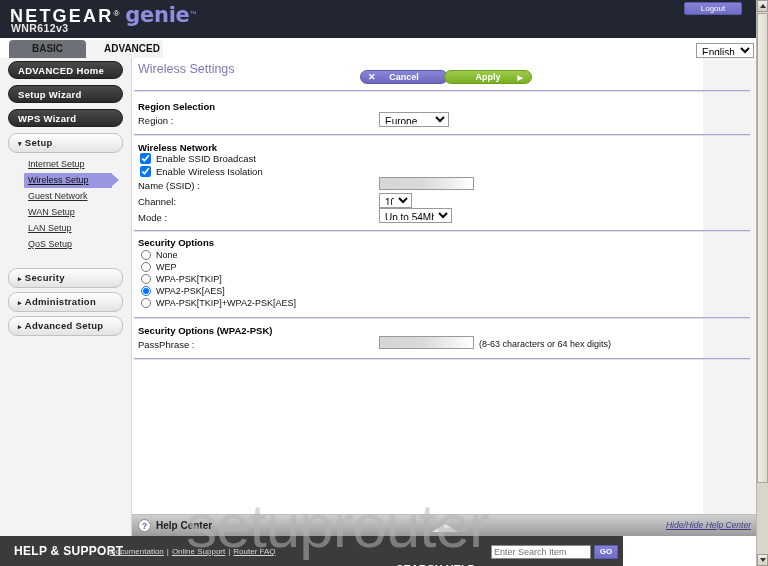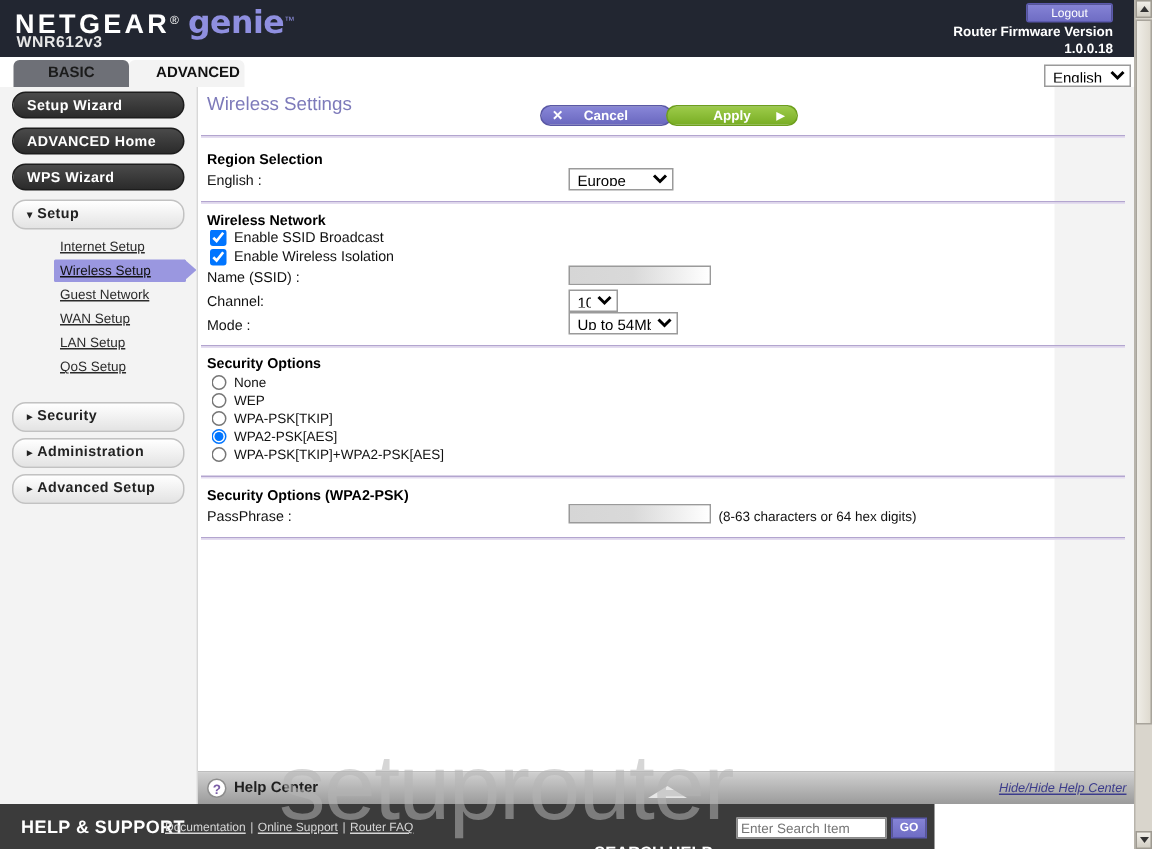--- a/index.html
+++ b/index.html
@@ -137,21 +137,21 @@
     border: 1px solid #c2c2c2;
     font-size: 9.5px; font-weight: bold;
     color: #222;
     line-height: 17px;
     padding-left: 9px;
     cursor: pointer;
     letter-spacing: 0.3px;
   }
   .nav-group .caret { font-size: 7px; margin-right: 3px; }
   .subnav {
-    margin: 4px 0 8px 16px;
+    margin: 4px 0 8px 4px;
     padding: 0;
   }
   .sub-item {
     position: relative;
     height: 15px; line-height: 15px;
     margin-left: 20px;
     margin-bottom: 1px;
     font-size: 9px;
     color: #2b2b2b;
     text-decoration: underline;
@@ -386,42 +386,38 @@
 
 <div id="app">
 
   <div class="topbar">
     <div class="brand">
       <span class="netgear">NETGEAR</span><span class="reg">®</span><span class="genie">genie</span><span class="tm">™</span>
     </div>
     <div class="model">WNR612v3</div>
 
     <div class="logout-btn">Logout</div>
-    <div class="fw-line">
-      <div>Router Firmware Version</div>
-      <div>1.0.0.18</div>
-    </div>
   </div>
 
   <div class="tabs">
     <div class="tab inactive">BASIC</div>
     <div class="tab active">ADVANCED</div>
   </div>
 
   <div class="lang-wrap">
     <select class="winselect">
       <option>English</option>
     </select>
   </div>
 
   <div class="bodywrap">
 
     <div class="sidebar">
+      <div class="nav-btn">ADVANCED Home</div>
       <div class="nav-btn">Setup Wizard</div>
-      <div class="nav-btn">ADVANCED Home</div>
       <div class="nav-btn">WPS Wizard</div>
 
       <div class="nav-group">
         <span class="caret">▾</span><span>Setup</span>
       </div>
       <div class="subnav">
         <div class="sub-item">Internet Setup</div>
         <div class="sub-item selected">Wireless Setup</div>
         <div class="sub-item">Guest Network</div>
         <div class="sub-item">WAN Setup</div>
@@ -453,21 +449,21 @@
         </div>
         <div class="btn-apply">
           <span>Apply</span>
           <span class="arrowicon">▶</span>
         </div>
       </div>
 
       <div class="hr-purple" style="top:32px;"></div>
 
       <div class="section-label" style="top:43px;">Region Selection</div>
-      <div class="field-label" style="top:57px;">English :</div>
+      <div class="field-label" style="top:57px;">Region :</div>
       <select class="winselect" style="position:absolute; left:247px; top:54px; width:70px;">
         <option>Europe</option>
       </select>
 
       <div class="hr-purple" style="top:76px;"></div>
 
       <div class="section-label" style="top:84px;">Wireless Network</div>
 
       <div class="cb-row" style="top:95px;">
         <input type="checkbox" checked="" style="">

